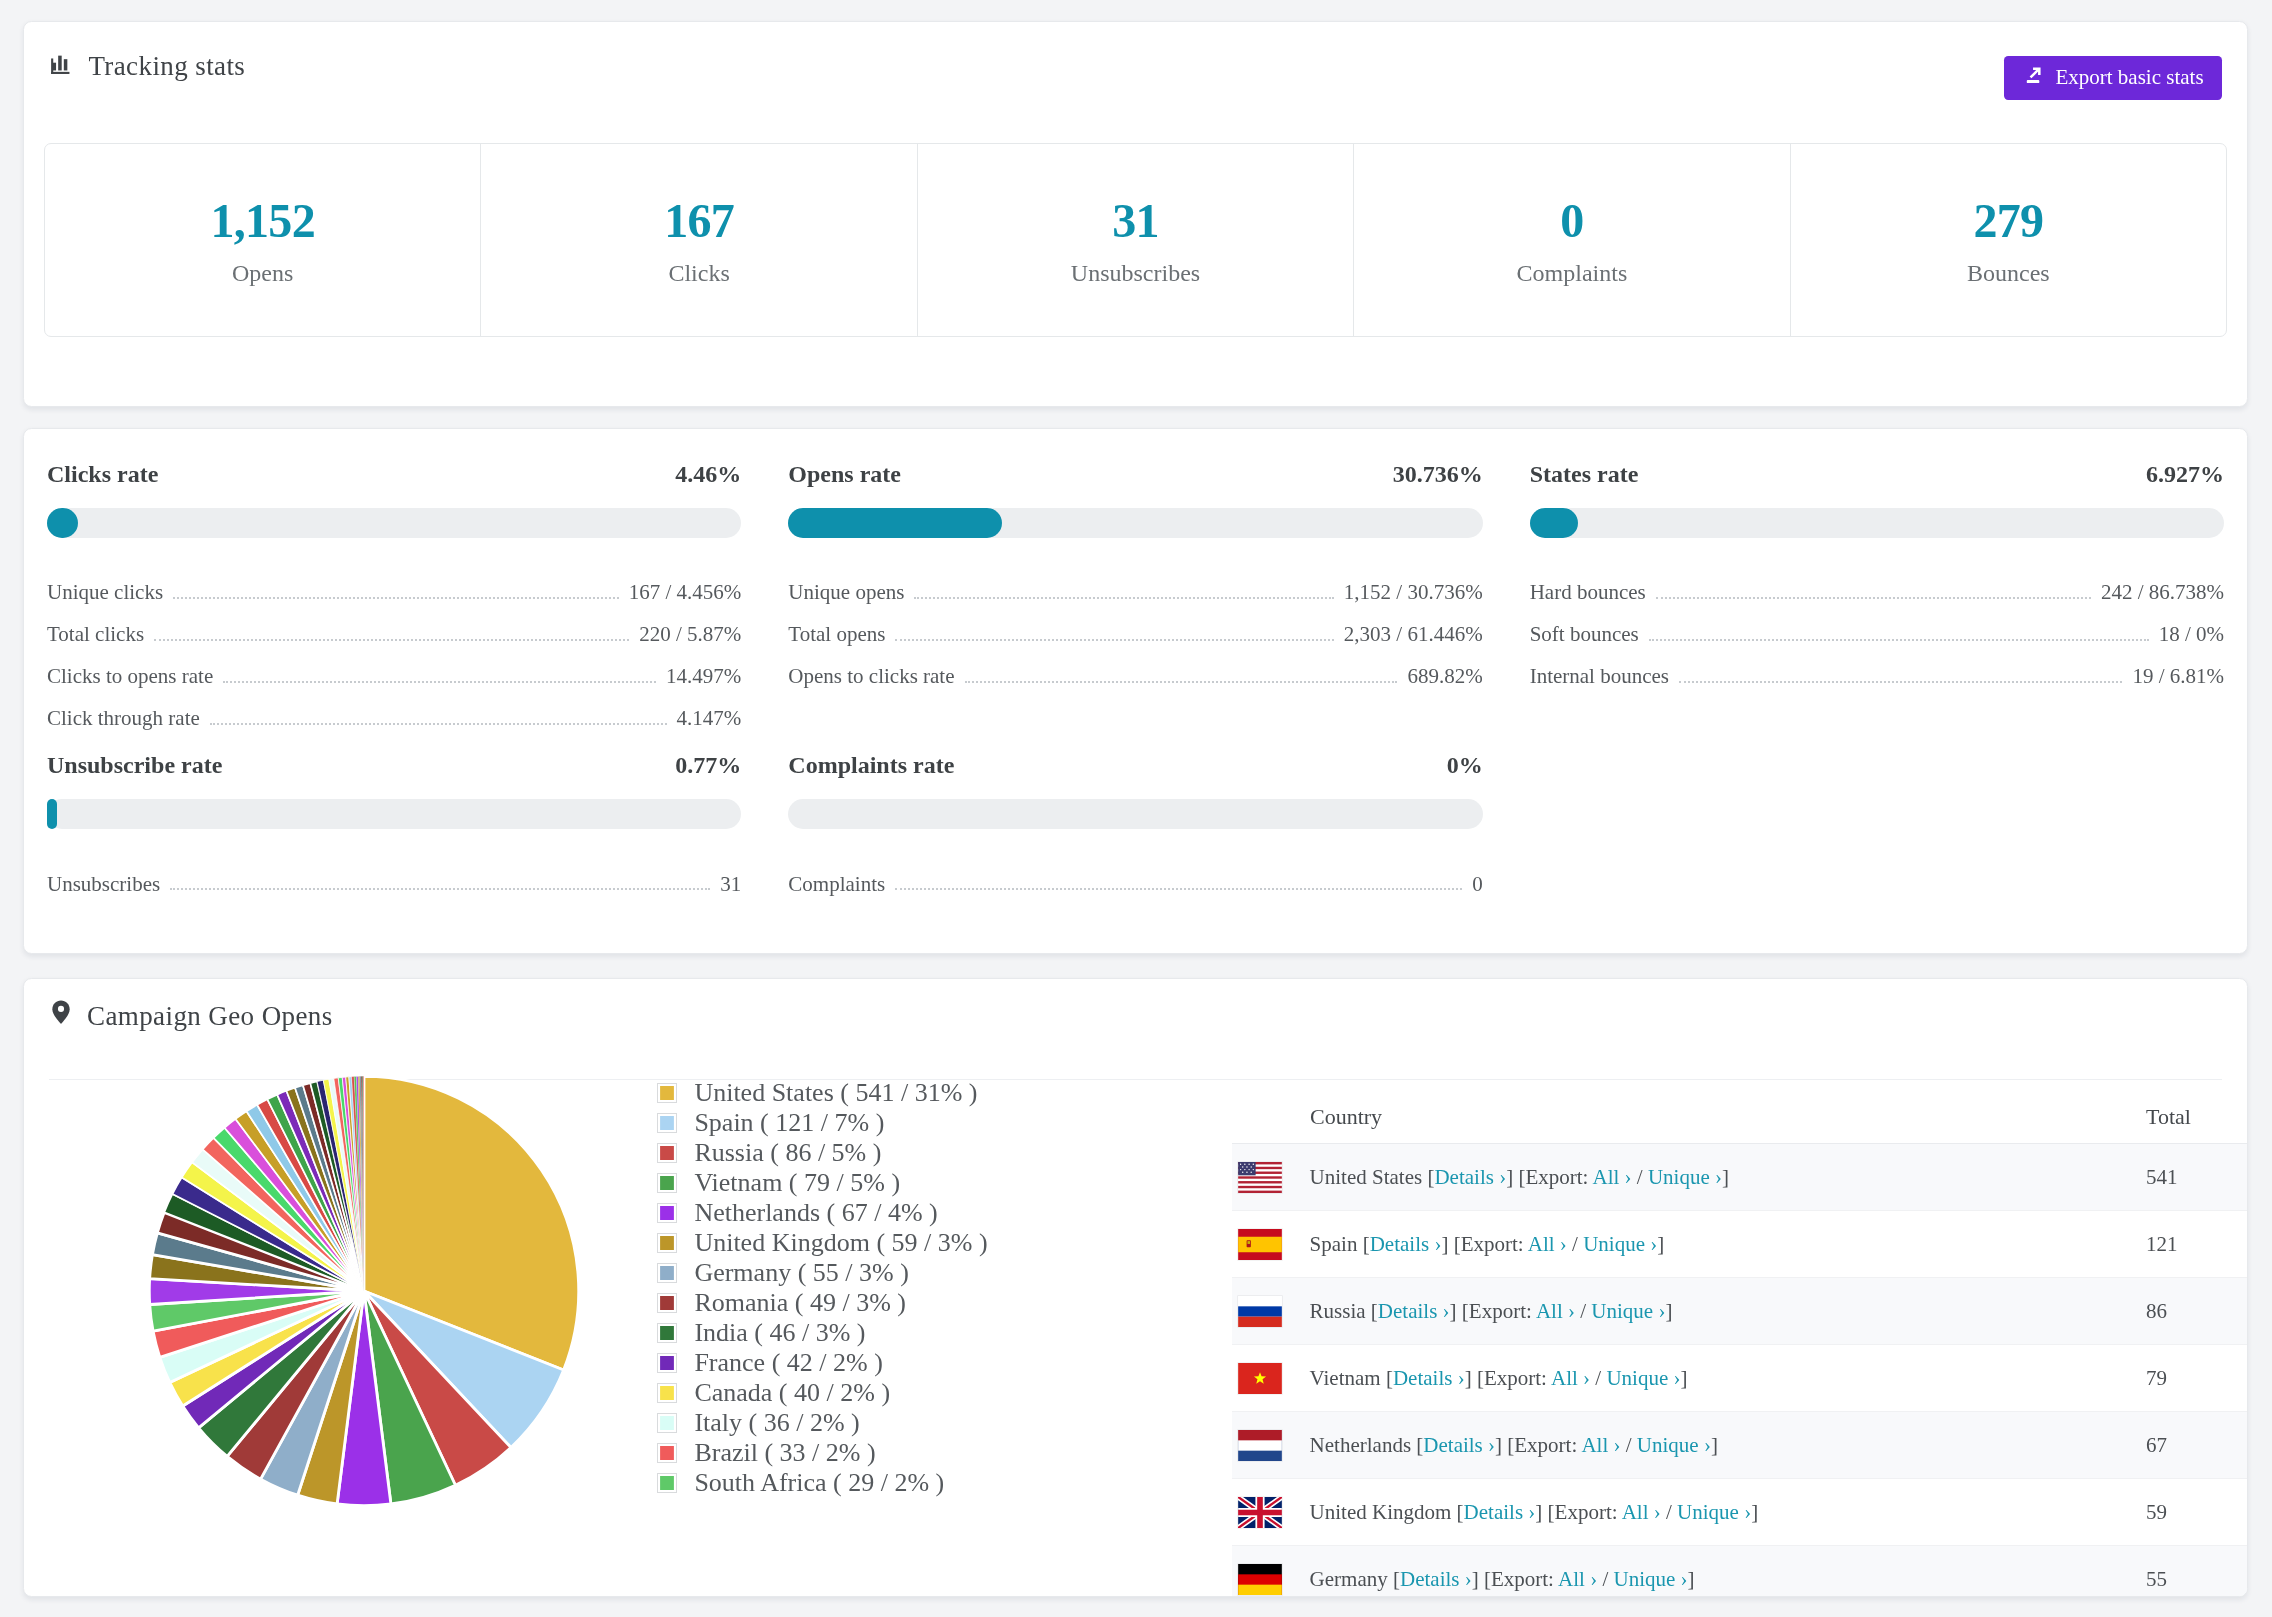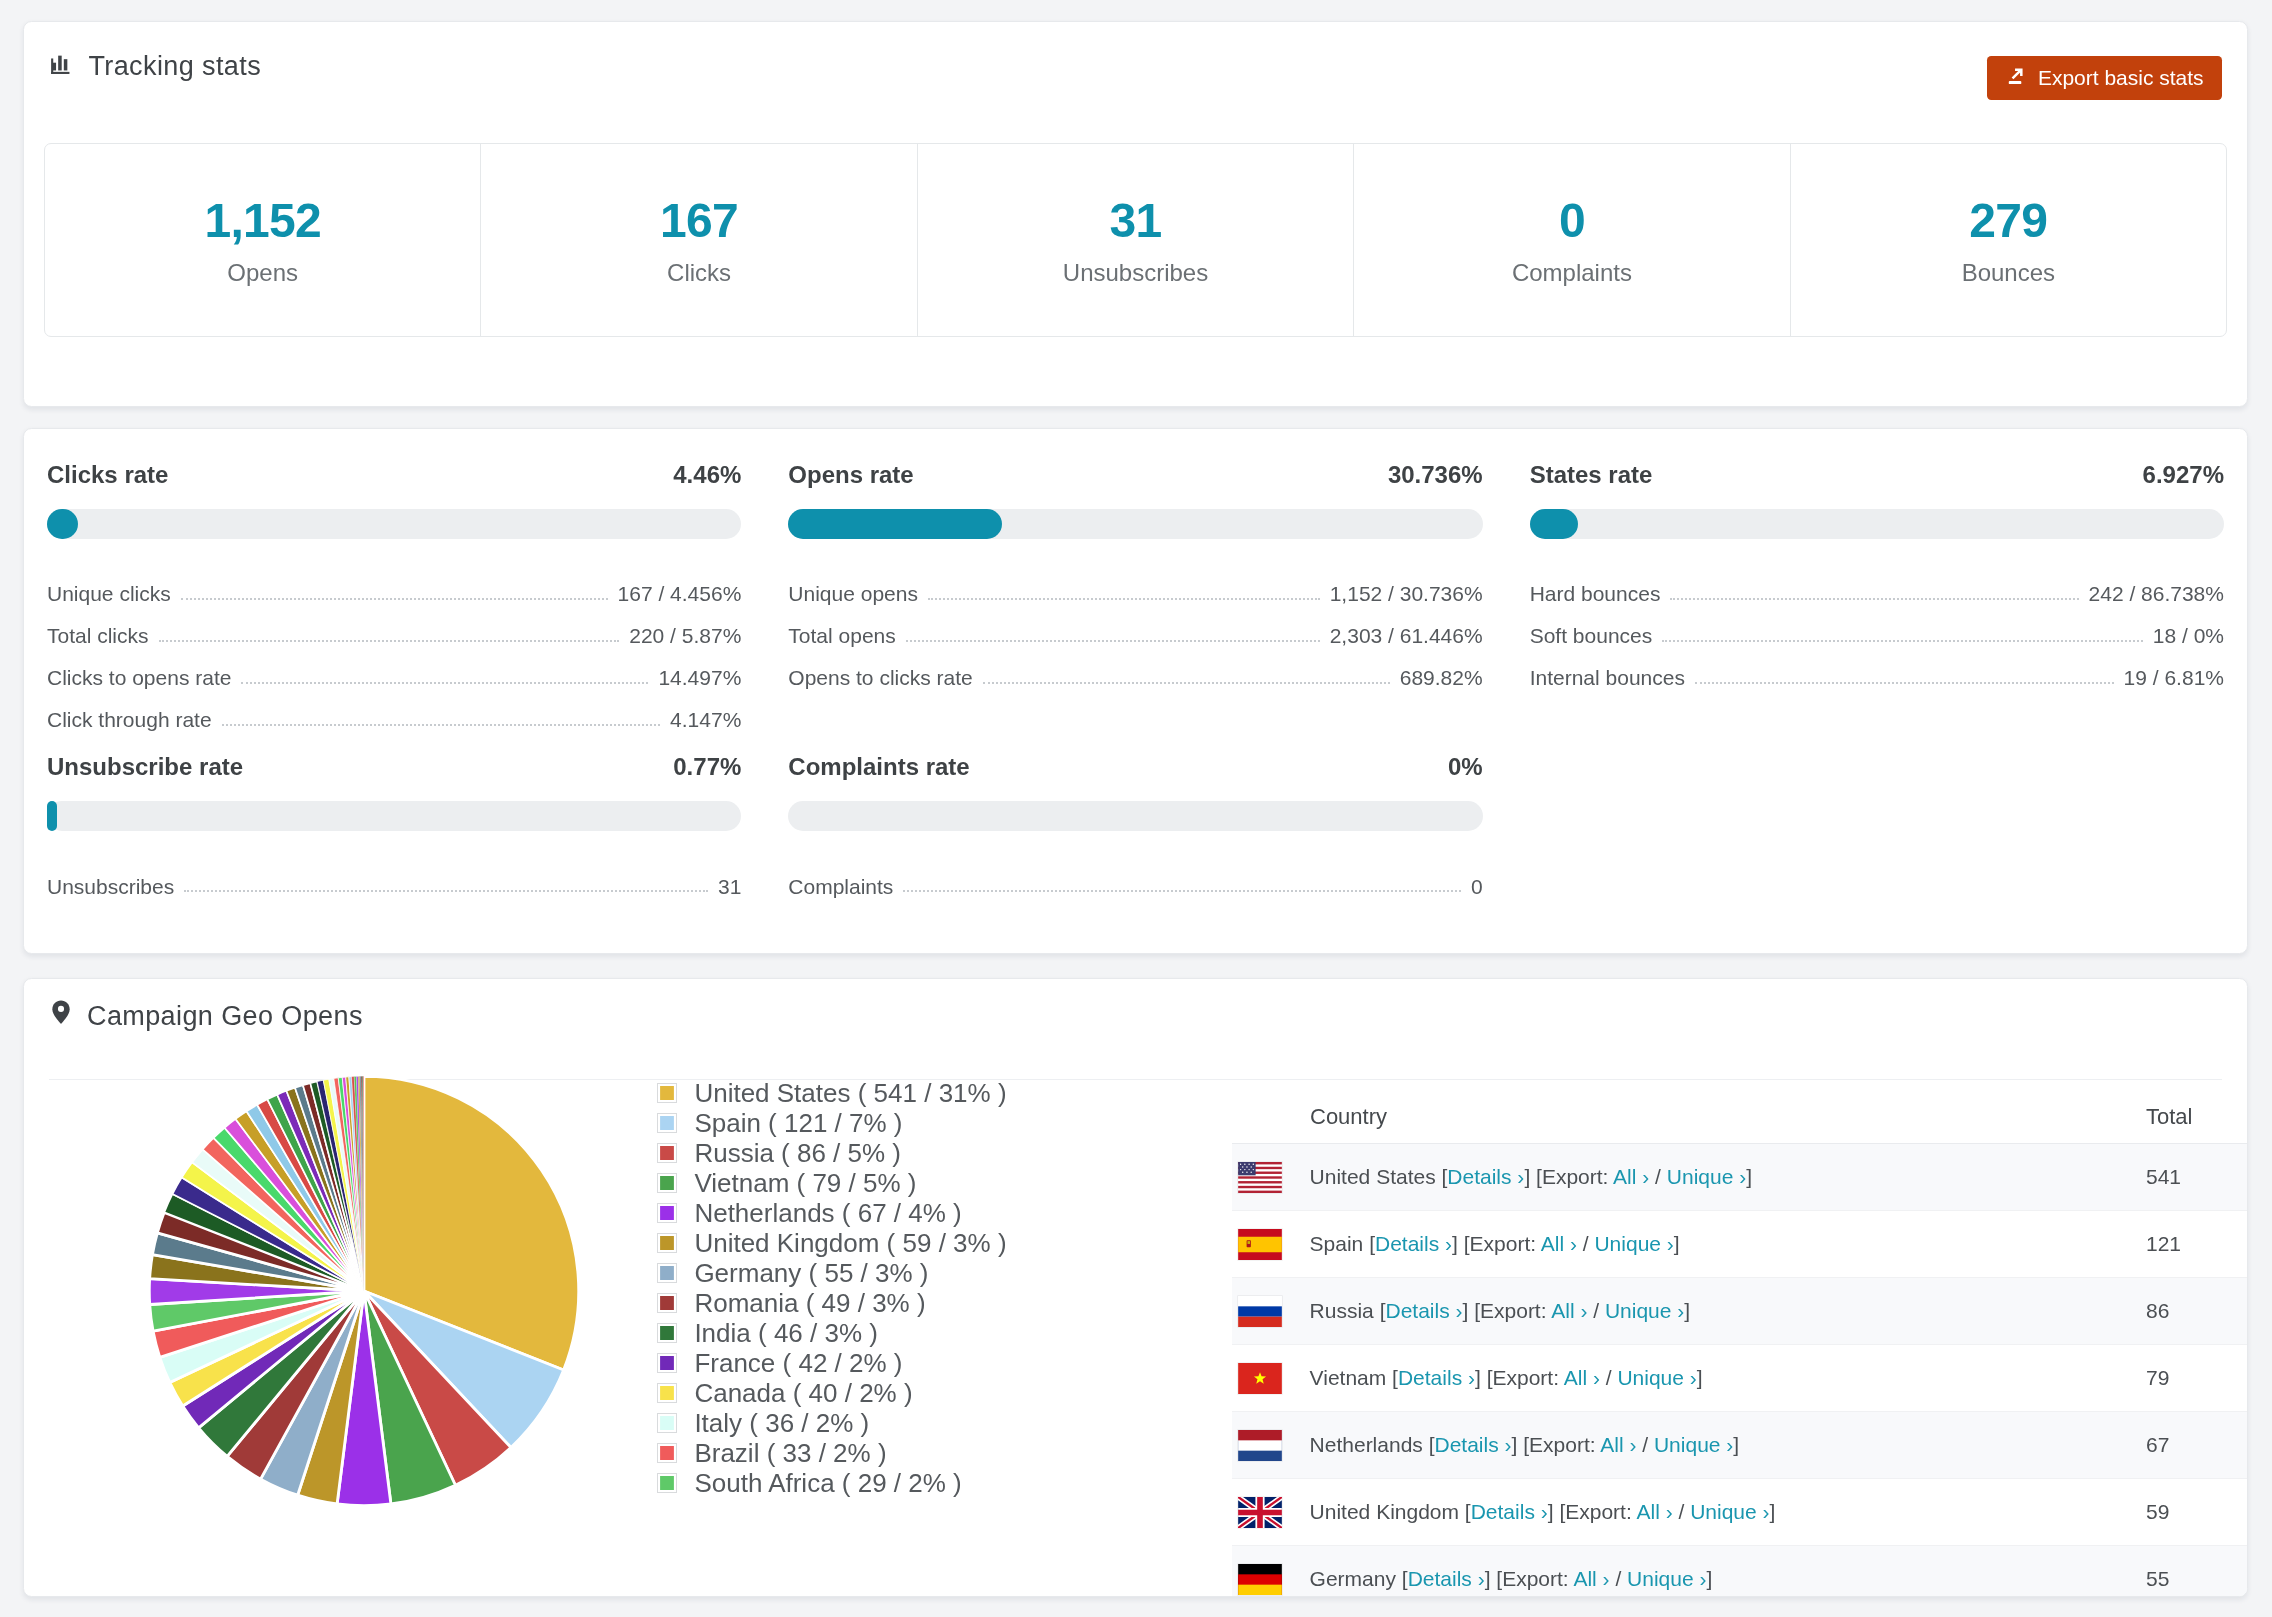--- a/index.html
+++ b/index.html
@@ -8,41 +8,42 @@
     background:#f3f4f6;
     font-family:"Liberation Sans","DejaVu Sans",sans-serif;
     color:#55595d;
     -webkit-font-smoothing:antialiased;
   }
   .card{
     position:absolute;left:23px;width:2225px;background:#fff;
     border:0.7px solid #e7e9ec;border-radius:8.5px;
     box-shadow:0 2.8px 5.6px rgba(30,40,70,.08);
     box-sizing:border-box;
+    font-family:Liberation Serif, serif;
   }
   #card-tracking{top:21px;height:386px;}
   #card-rates{top:428px;height:526px;}
   #card-geo{top:978px;height:619px;overflow:hidden;}
 
   .card-head{
     position:absolute;left:25px;right:25px;top:0;
     display:flex;align-items:flex-start;justify-content:space-between;
     border-bottom:1.4px solid #edeff2;
   }
   #card-tracking .card-head{height:116px;padding-top:28px;}
   #card-geo .card-head{height:80px;padding-top:20px;}
   .head-title{
     display:flex;align-items:center;gap:14px;
     font-size:27px;color:#3f4347;font-weight:500;letter-spacing:0.4px;
   }
   .head-title svg{flex:none;}
 
   .btn-export{
     display:flex;align-items:center;gap:10px;
-    background:#c2410c;color:#fff;border:none;border-radius:4.2px;
+    background:#6d28d9;color:#fff;border:none;border-radius:4.2px;
     height:44px;padding:0 18.4px;font-size:21px;font-weight:500;
     font-family:inherit;cursor:pointer;margin-top:5.6px;
   }
 
   
   .stat-strip{
     position:absolute;left:20px;right:20px;top:121px;height:194px;
     border:1.4px solid #e5e8ea;border-radius:7px;display:flex;
     background:#fff;box-sizing:border-box;
   }

